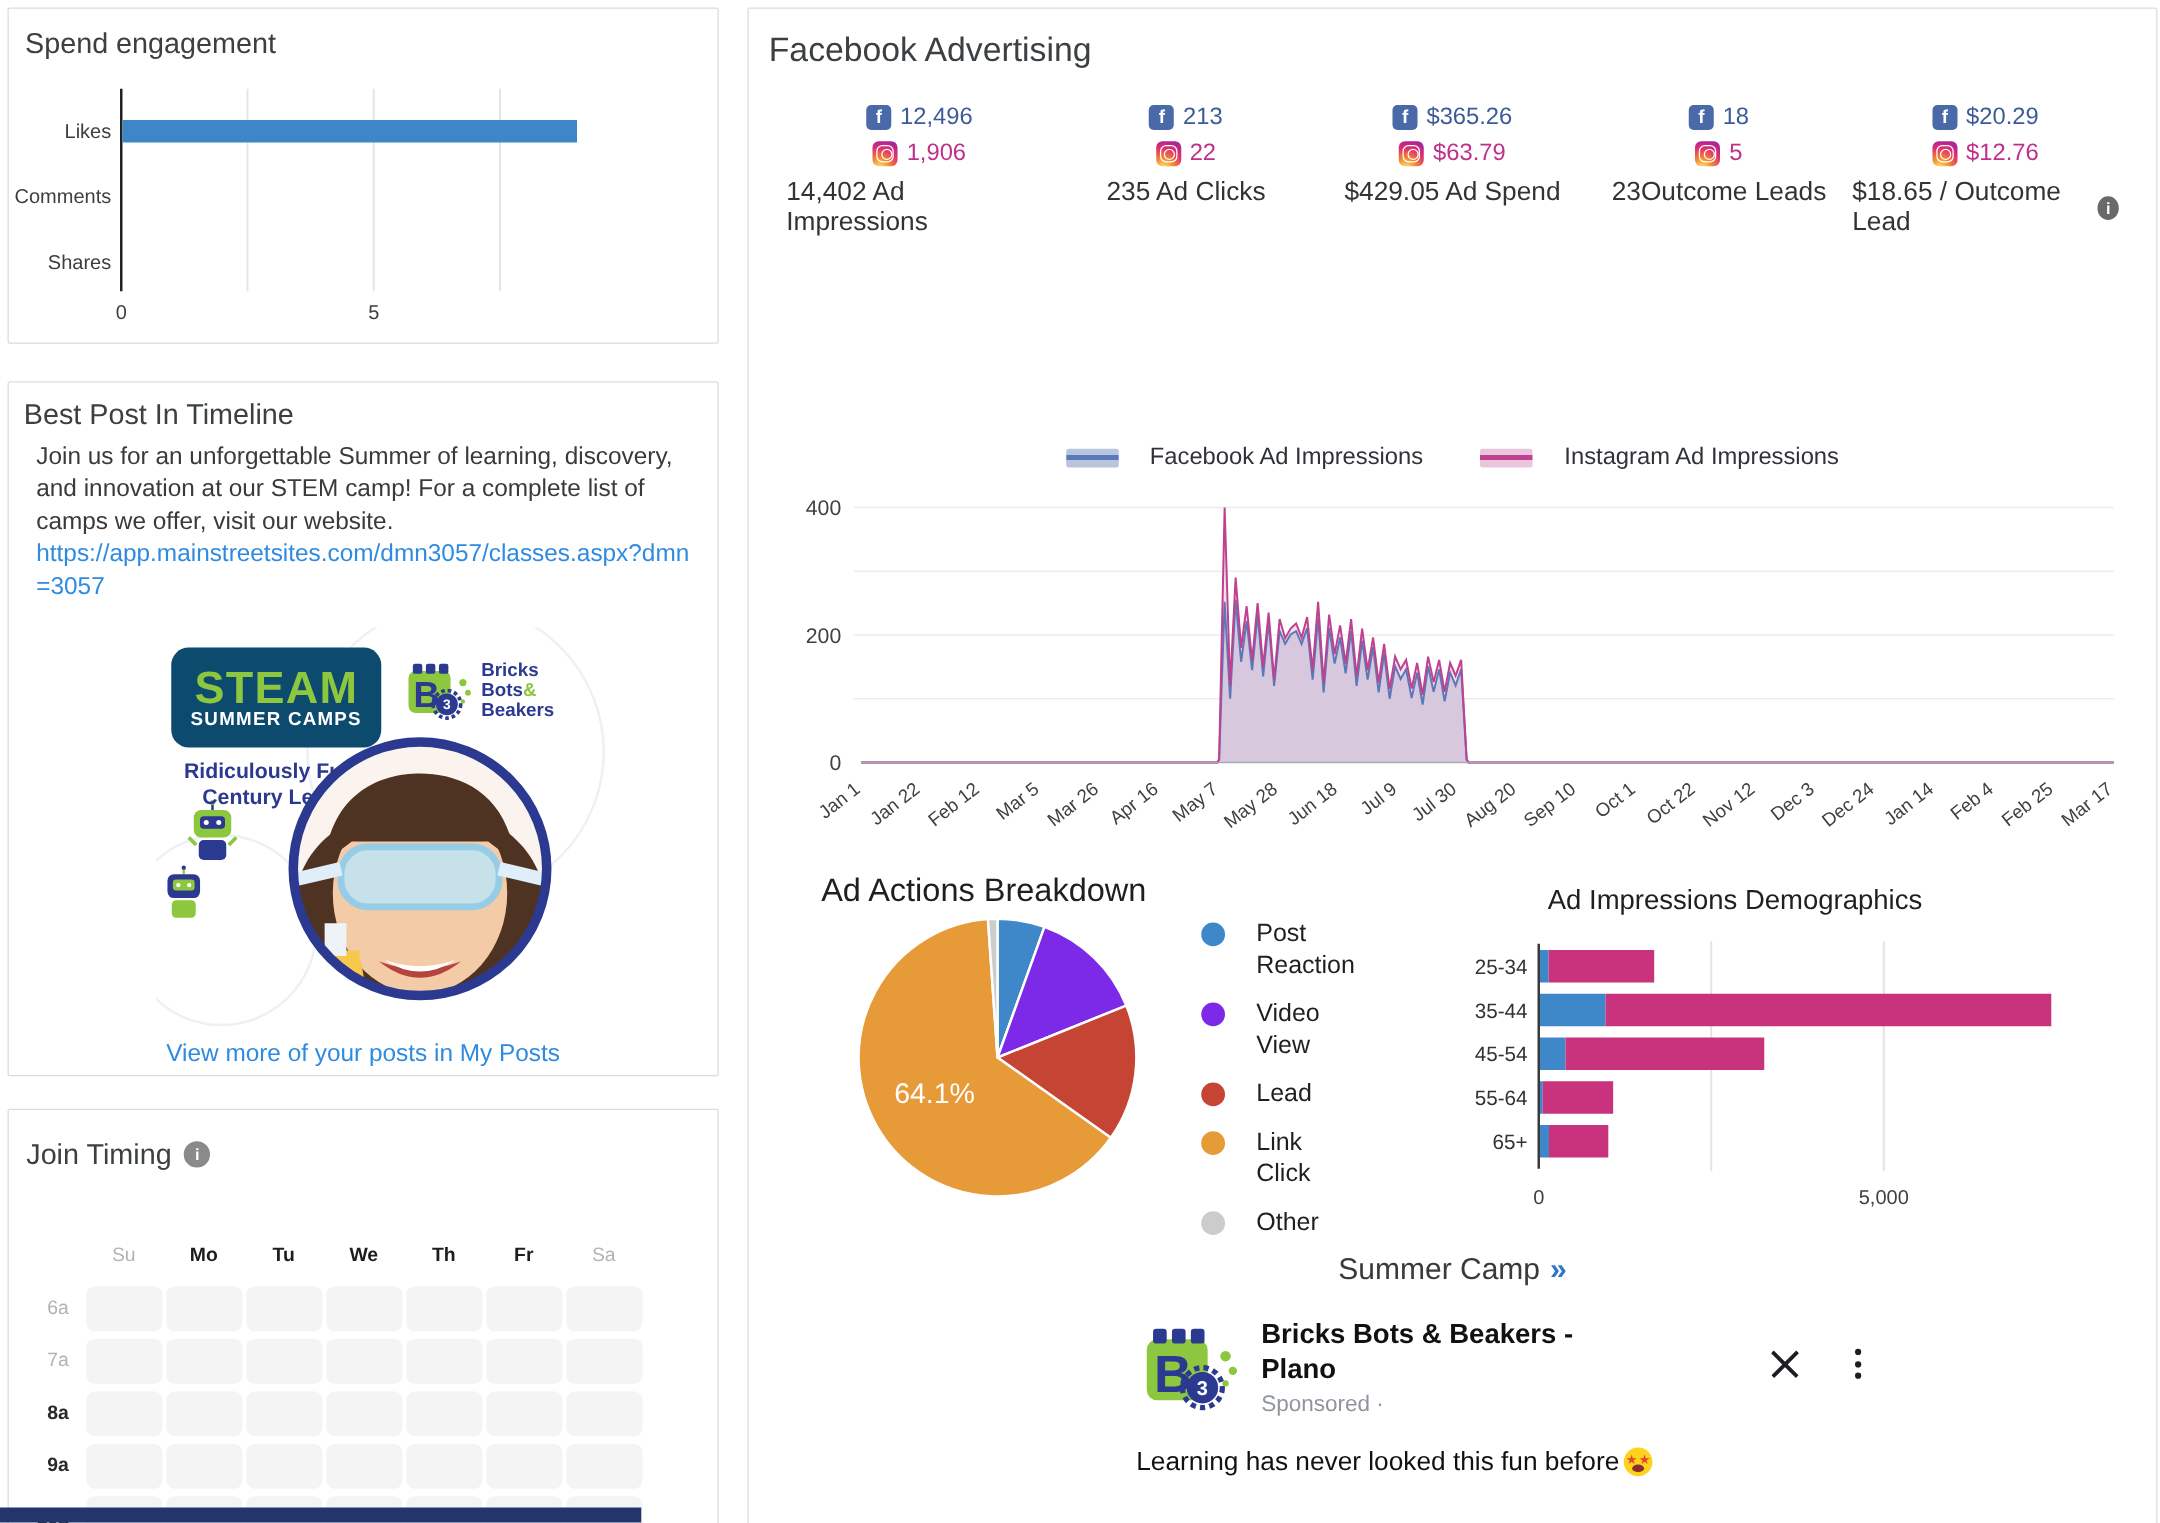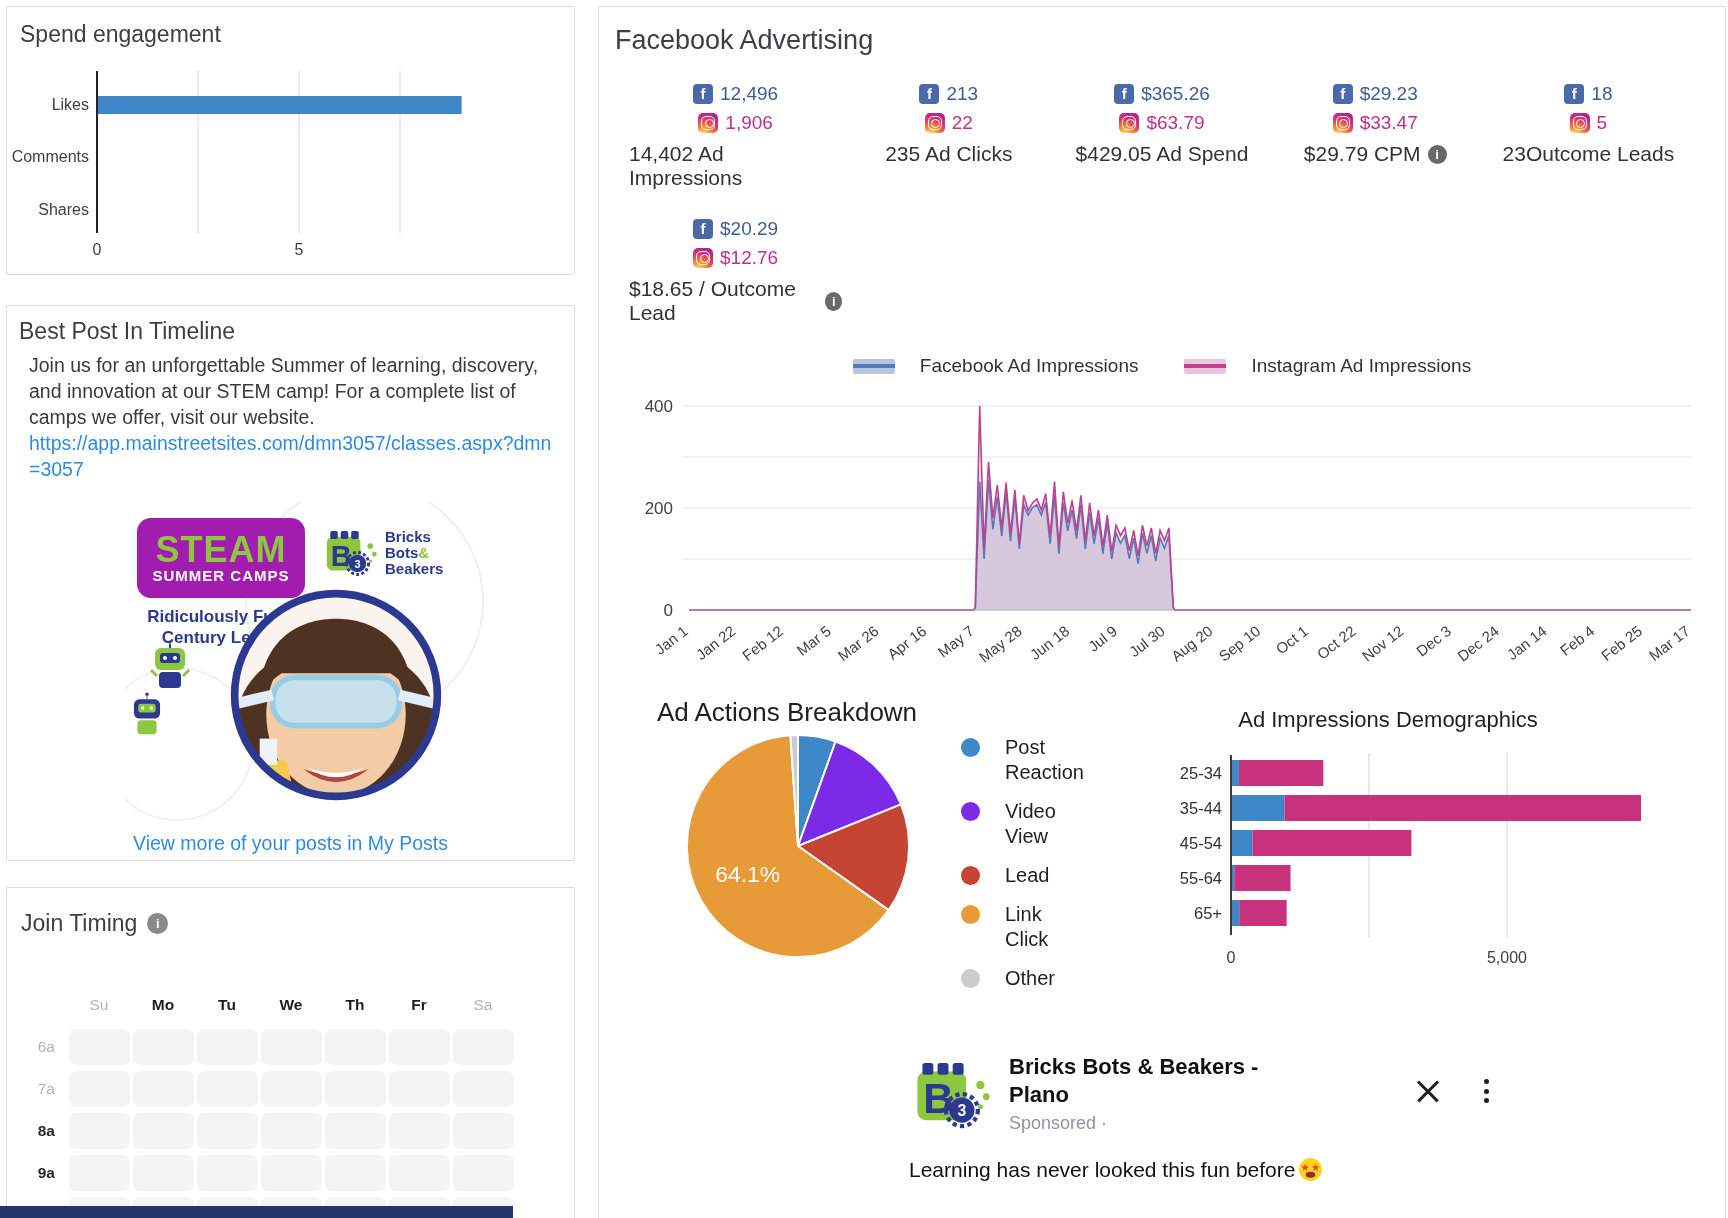--- a/index.html
+++ b/index.html
@@ -9,21 +9,21 @@
   
   #panel-engagement{left:6px;top:6px;width:567px;height:267px;}
   #panel-engagement .panel-title{position:absolute;left:13px;top:14px;}
   #engagement-svg{position:absolute;left:0;top:52px;}
   #panel-bestpost{left:6px;top:305px;width:567px;height:554px;}
   #panel-bestpost .panel-title{position:absolute;left:12px;top:12px;}
   .bp-text{position:absolute;left:22px;top:46px;width:528px;font-size:19.5px;line-height:26px;color:#3a3a3a;}
   .bp-link{color:#2f8be0;text-decoration:none;word-break:break-all;display:block;}
   .bp-image{position:absolute;left:118px;top:196px;width:362px;height:320px;overflow:hidden;}
   .deco-circle{position:absolute;border:2px solid #eef0f5;border-radius:50%;}
-  .steam-card{position:absolute;left:12px;top:16px;width:168px;height:80px;background:#a21caf;border-radius:14px;
+  .steam-card{position:absolute;left:12px;top:16px;width:168px;height:80px;background:#0c4a6e;border-radius:14px;
     display:flex;flex-direction:column;align-items:center;justify-content:center;z-index:2;}
   .steam-l1{color:#8dc63f;font-weight:bold;font-size:36px;letter-spacing:1px;line-height:34px;}
   .steam-l2{color:#fff;font-weight:bold;font-size:15px;letter-spacing:1px;}
   .brand-block{position:absolute;left:196px;top:22px;display:flex;align-items:center;gap:6px;z-index:2;}
   .brand-text{font-weight:bold;font-size:15px;line-height:16px;color:#2b3990;}
   .brand-amp{color:#8dc63f;}
   .tagline{position:absolute;left:10px;top:104px;width:200px;text-align:center;font-weight:bold;
     font-size:17px;line-height:21px;color:#2b3990;z-index:2;}
   .view-more{position:absolute;left:0;top:526px;width:100%;text-align:center;font-size:19.5px;color:#2f8be0;}
   #panel-timing{left:6px;top:887px;width:567px;height:400px;}
@@ -352,31 +352,20 @@
         </div>
         <div class="stat-line">
           <span class="ig-ic"></span>
           <span class="val-ig">$63.79</span>
         </div>
         <div class="stat-total">$429.05 Ad Spend</div>
       </div>
       <div class="stat">
         <div class="stat-line">
           <span class="fb-ic"></span>
-          <span class="val-fb">$29.23</span>
-        </div>
-        <div class="stat-line">
-          <span class="ig-ic"></span>
-          <span class="val-ig">$33.47</span>
-        </div>
-        <div class="stat-total">$29.79 CPM<span class="info-ic"></span></div>
-      </div>
-      <div class="stat">
-        <div class="stat-line">
-          <span class="fb-ic"></span>
           <span class="val-fb">18</span>
         </div>
         <div class="stat-line">
           <span class="ig-ic"></span>
           <span class="val-ig">5</span>
         </div>
         <div class="stat-total">23Outcome Leads</div>
       </div>
       <div class="stat">
         <div class="stat-line">
@@ -491,20 +480,23 @@
         <rect x="115" y="118" width="2.208" height="26" fill="#3e87c9"></rect>
         <rect x="117.208" y="118" width="56.304" height="26" fill="#c9337e"></rect>
         <text x="105" y="172" text-anchor="end" font-size="16.5" fill="#333">65+</text>
         <rect x="115" y="153" width="7.176" height="26" fill="#3e87c9"></rect>
         <rect x="122.176" y="153" width="47.472" height="26" fill="#c9337e"></rect>
         <text x="114" y="216" text-anchor="middle" font-size="16" fill="#3f4043">0</text>
         <text x="390" y="216" text-anchor="middle" font-size="16" fill="#3f4043">5,000</text>
       </svg>
   </div>
 
+  <div class="summer-camp">
+    <span>Summer Camp</span><span class="sc-arrow">»</span>
+  </div>
 
   <div class="post-preview">
     <div class="pp-head">
       <span class="pp-logo logo-slot">
   <svg viewBox="0 0 100 100">
     <rect x="10" y="22" width="58" height="58" rx="10" fill="#8dc63f"></rect>
     <rect x="16" y="12" width="13" height="14" rx="3" fill="#2b3990"></rect>
     <rect x="34" y="12" width="13" height="14" rx="3" fill="#2b3990"></rect>
     <rect x="52" y="12" width="13" height="14" rx="3" fill="#2b3990"></rect>
     <text class="b3-b" x="17" y="72" font-size="50" font-weight="bold" fill="#2b3990">B</text>

